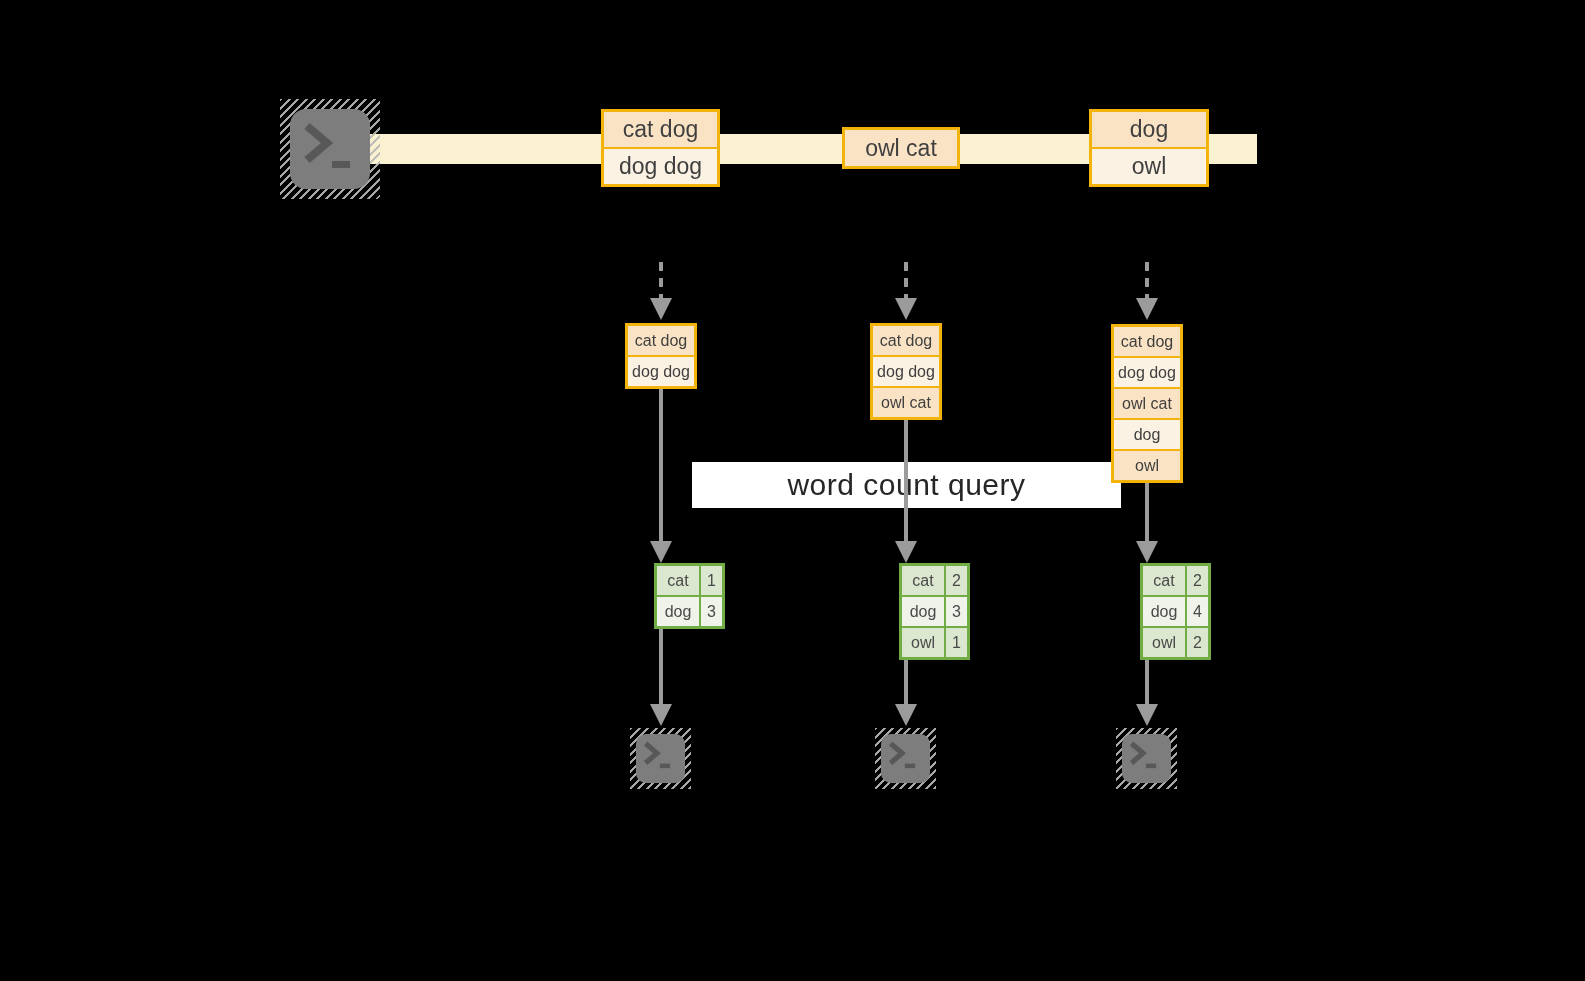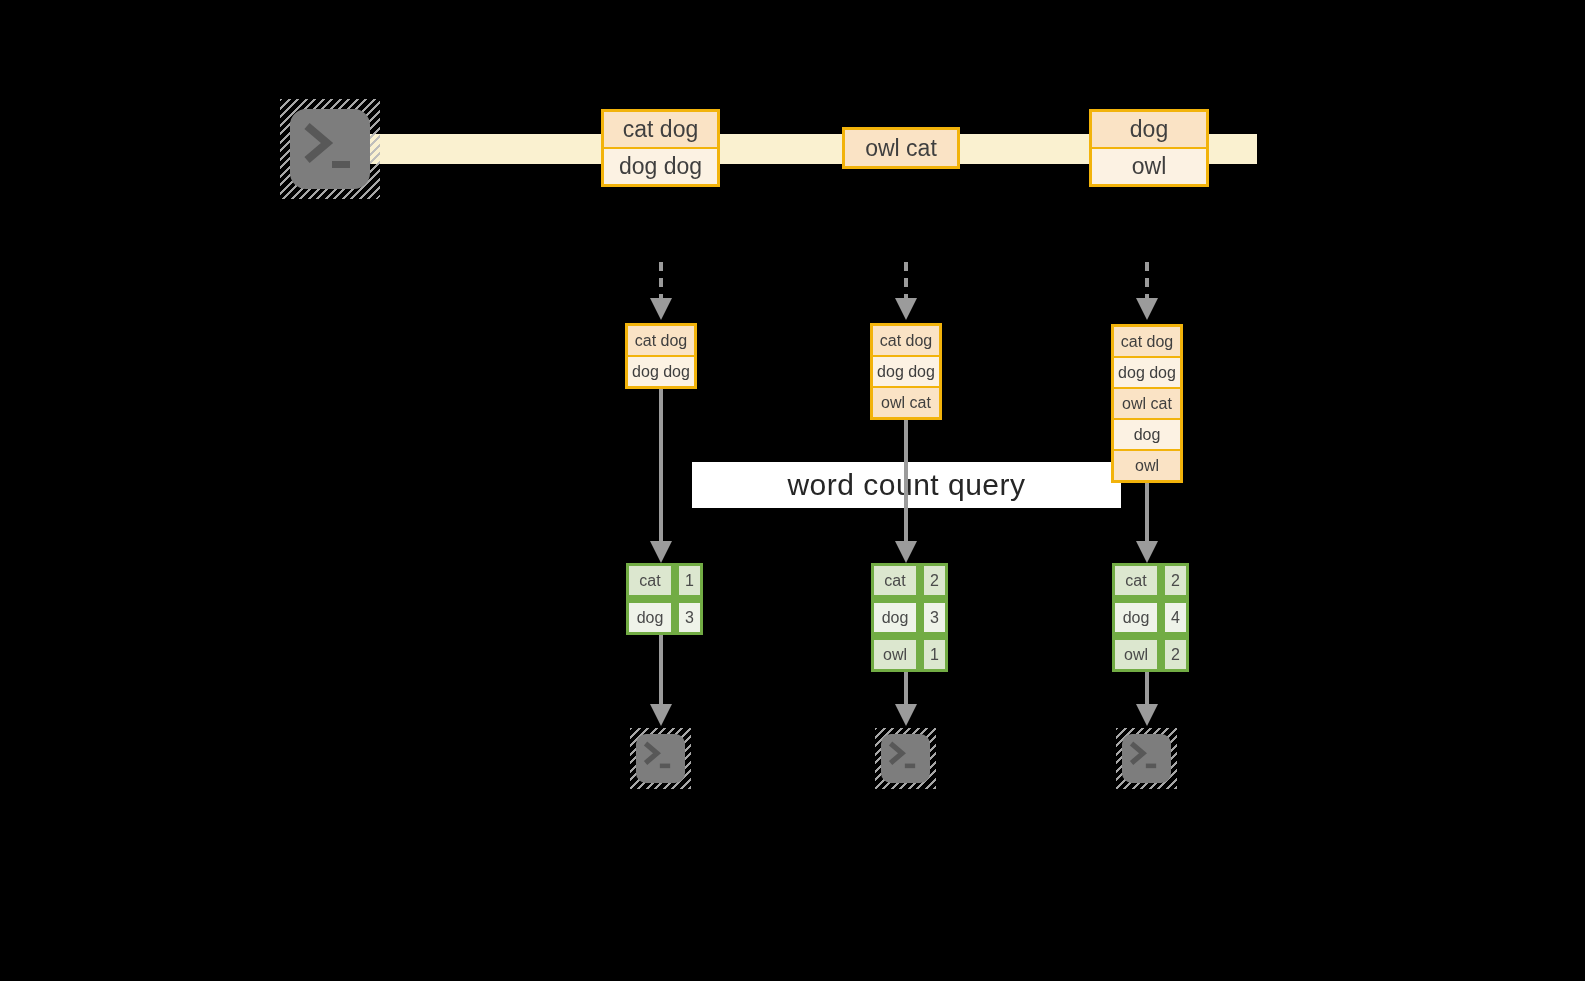--- a/index.html
+++ b/index.html
@@ -46,21 +46,21 @@
   .shaft{position:absolute; width:4px; background:var(--gray_arrow); z-index:2;}
   .head{position:absolute; width:0; height:0; z-index:2;
       border-top:22px solid var(--gray_arrow);
       border-left:11px solid transparent; border-right:11px solid transparent;}
   
   .query-box{position:absolute; left:692px; top:462px; width:429px; height:46px;
       background:#ffffff; z-index:1; display:flex; align-items:center; justify-content:center;
       font-size:30px; font-weight:300; color:var(--query_text); letter-spacing:.5px;}
   
   .wtable{position:absolute; z-index:3; border:3px solid var(--green_border);
-      background:var(--green_border); display:grid; grid-template-columns:42px 21px; gap:8px;}
+      background:var(--green_border); display:grid; grid-template-columns:42px 21px; gap:2px;margin-left:28px;}
   .wtable .tcell{height:29px; display:flex; align-items:center; justify-content:center;
       font-size:16px; color:#4A4A4A;}
   .trow-a{background:var(--green_dark_cell);}
   .trow-b{background:var(--green_light_cell);}
 </style>
 </head>
 <body>
 
 <div class="canvas">
 

